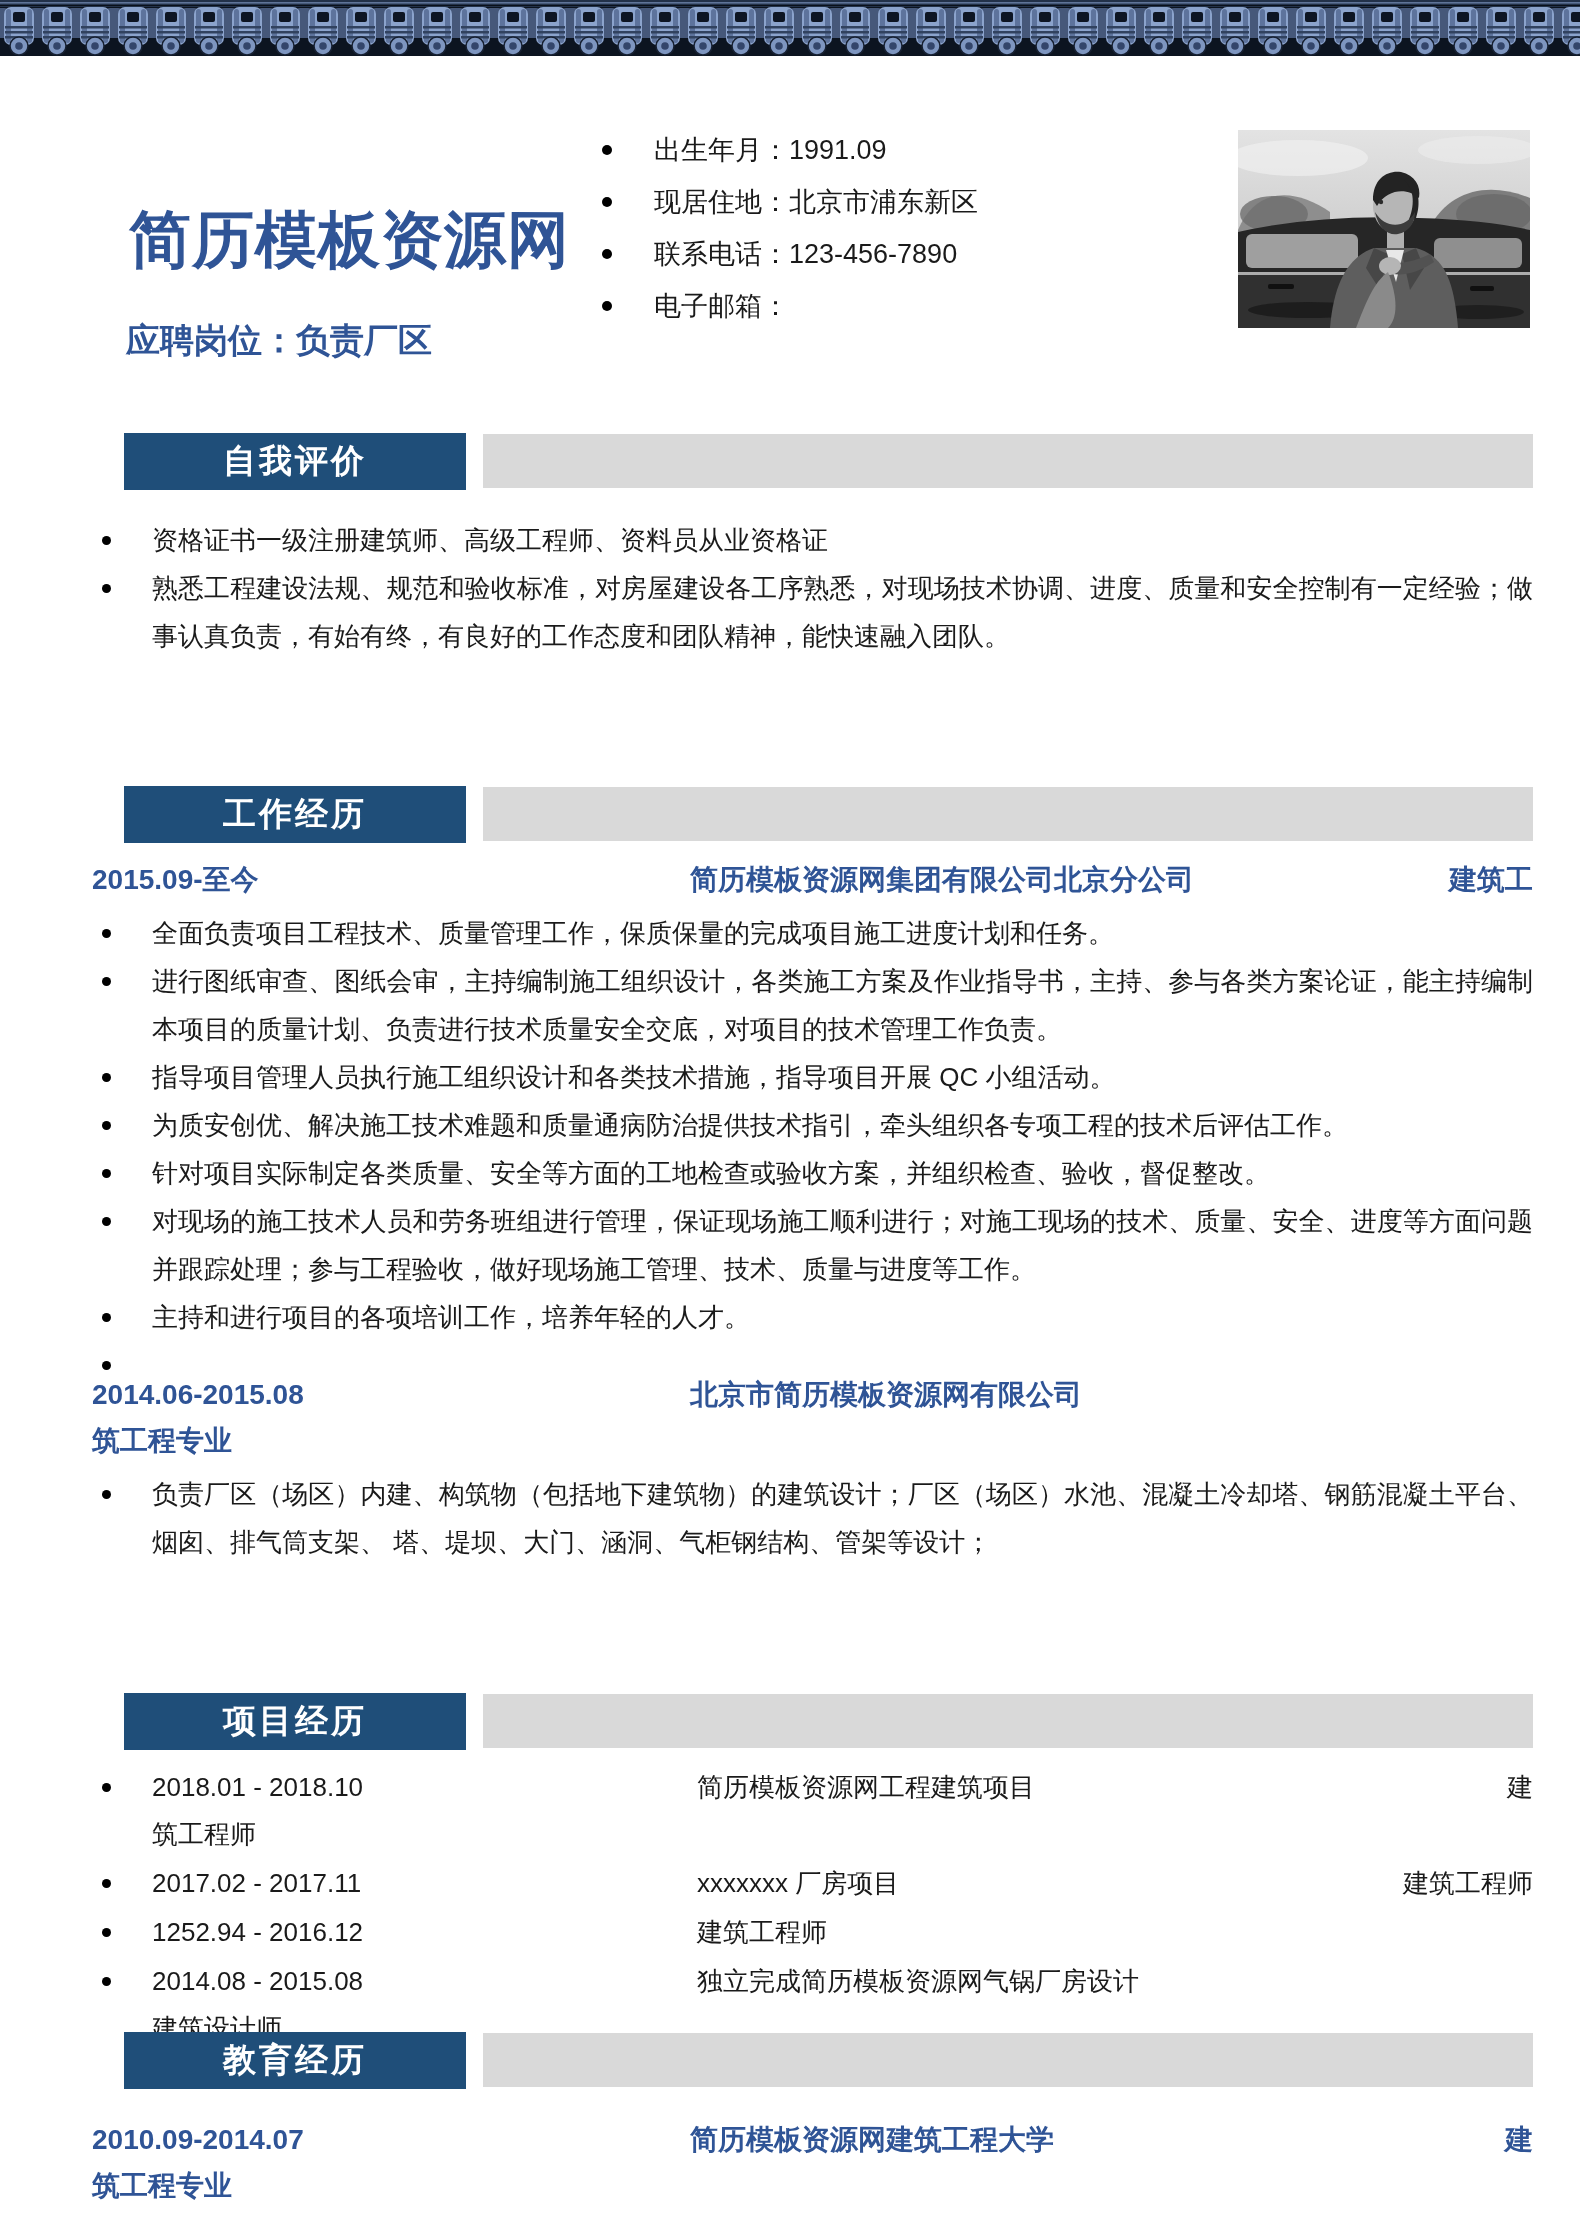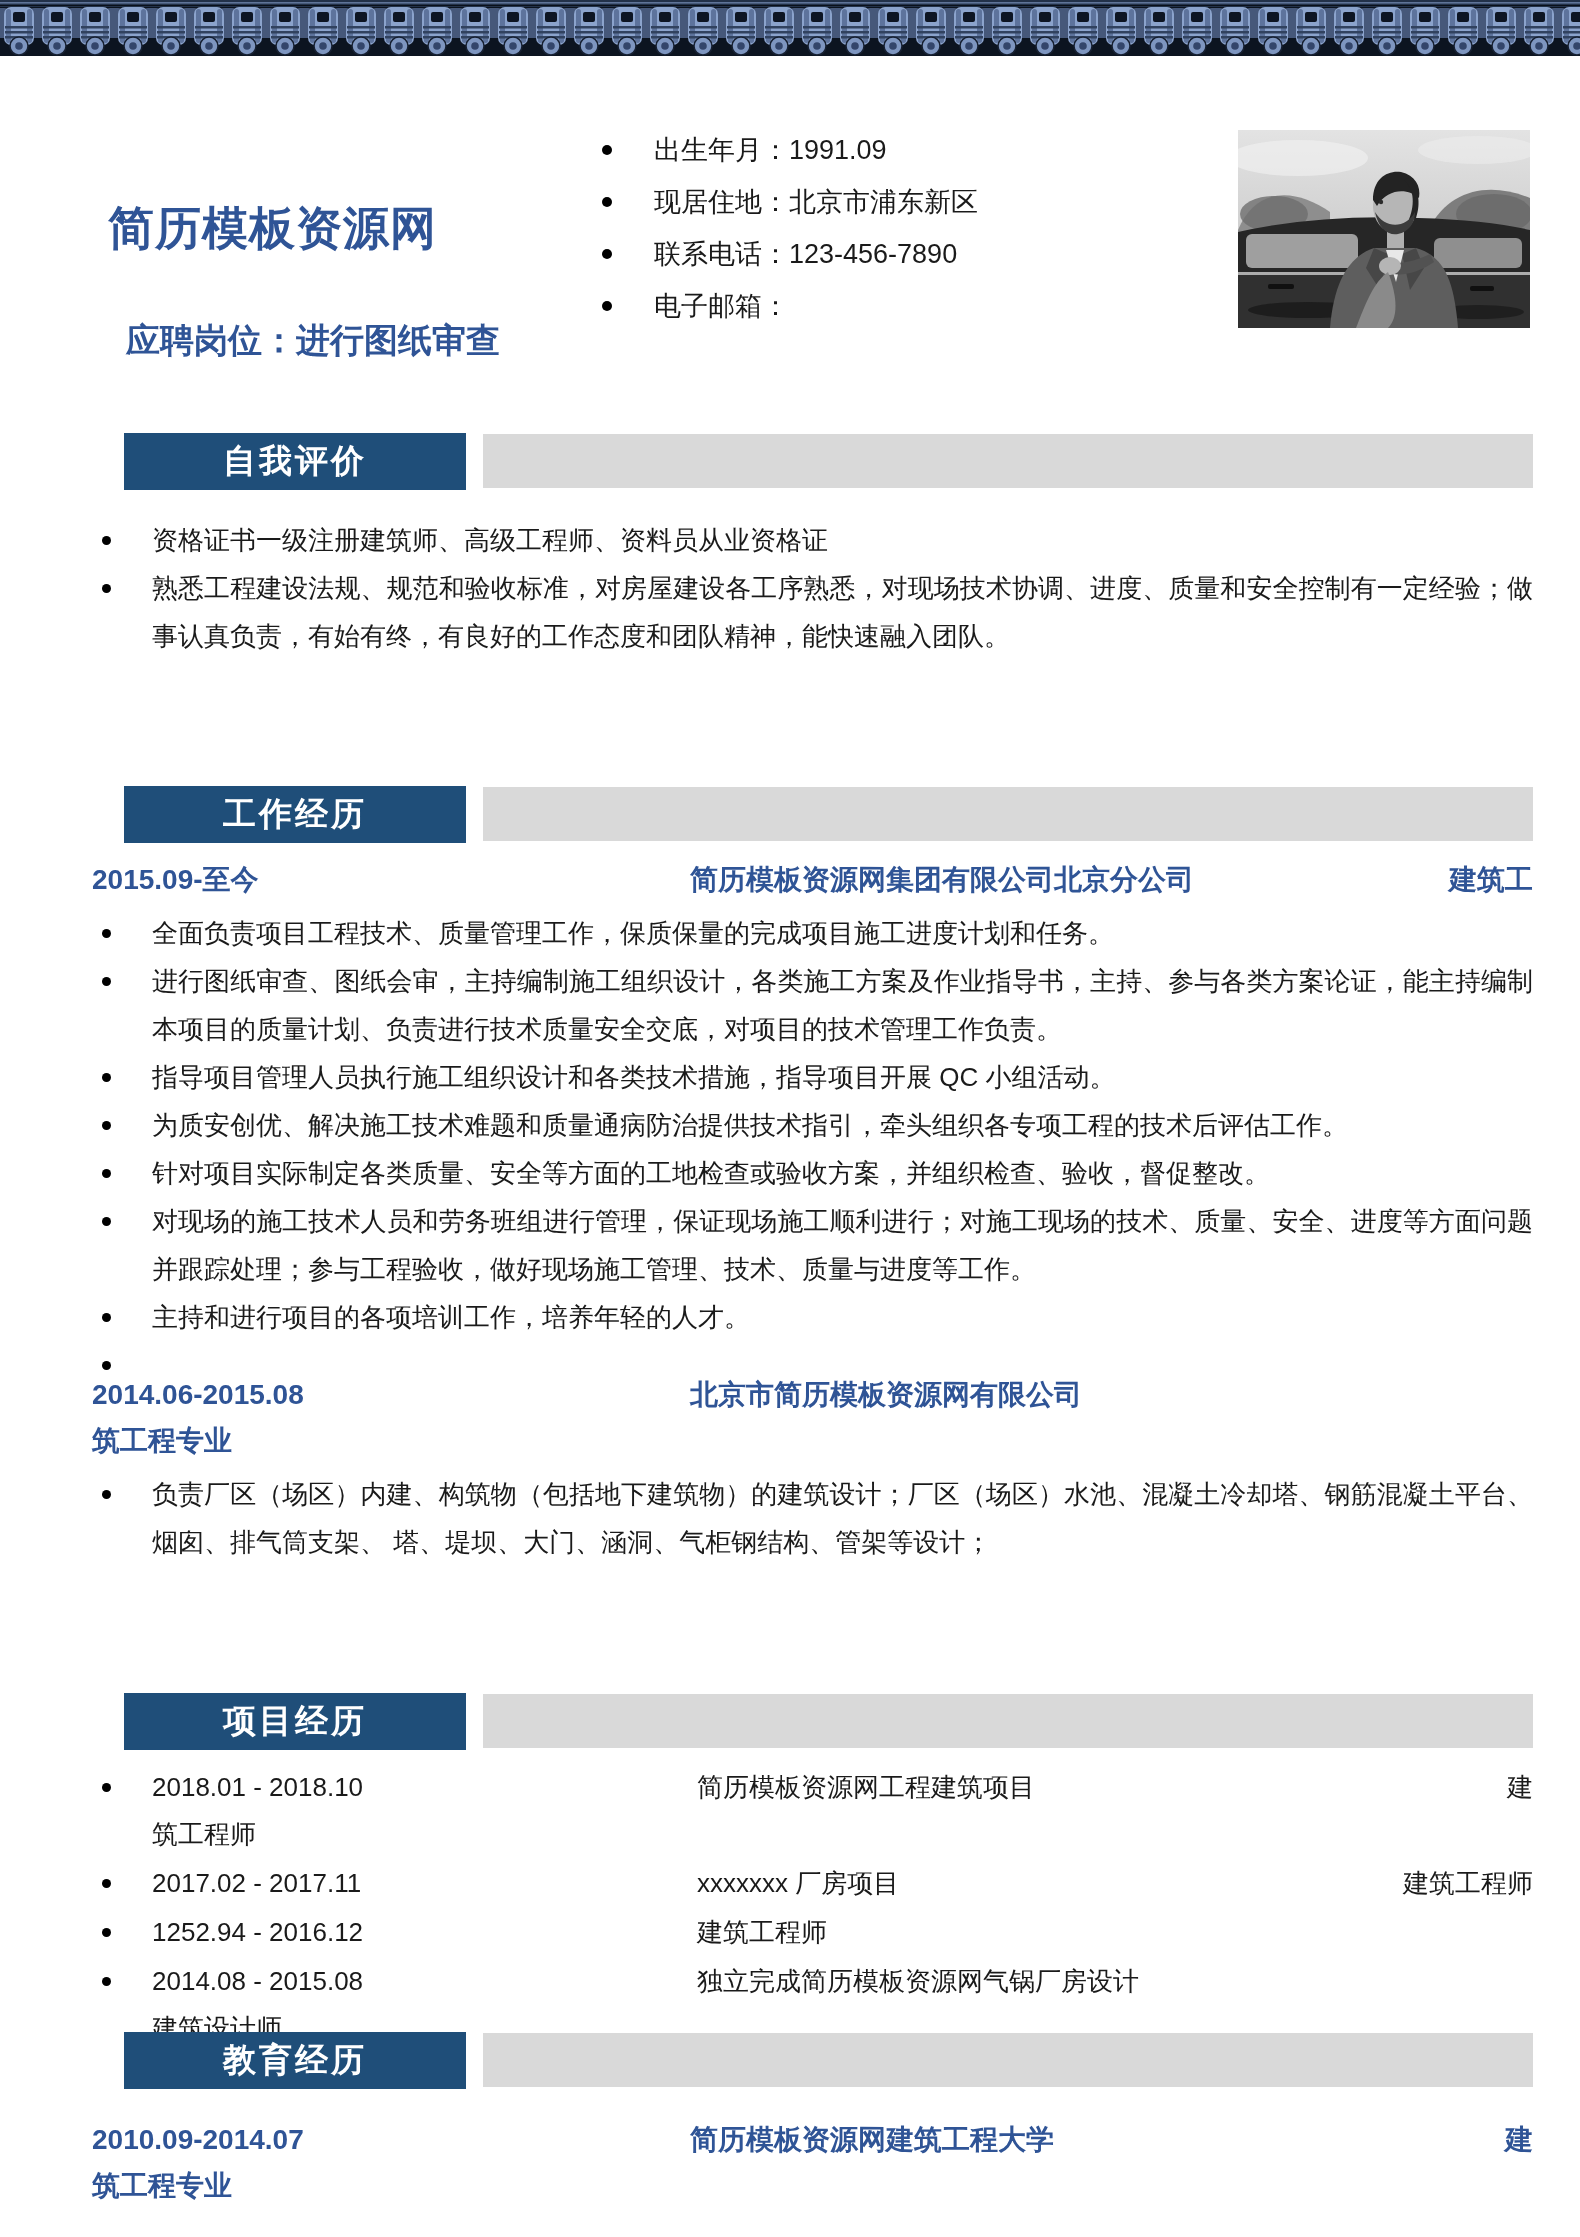--- a/index.html
+++ b/index.html
@@ -4,21 +4,21 @@
 <style>
   html,body{margin:0;padding:0;background:#fff;}
   body{font-family:"Liberation Sans","DejaVu Sans",sans-serif;color:#1a1a1a;}
   .page{position:relative;width:1580px;height:2237px;margin:0 auto;background:#fff;overflow:hidden;}
 
   
   .tile-border{position:absolute;top:0;left:0;width:1580px;height:56px;display:block;}
 
   
   .header{position:absolute;top:56px;left:0;width:1580px;height:377px;}
-  .page-title{position:absolute;left:108px;top:142px;font-size:46px;font-weight:800;color:var(--accent);letter-spacing:1px;white-space:nowrap;}
+  .page-title{position:absolute;left:129px;top:142px;font-size:62px;font-weight:800;color:var(--accent);letter-spacing:1px;white-space:nowrap;}
   .page-subtitle{position:absolute;left:126px;top:262px;font-size:34px;font-weight:800;color:var(--accent);white-space:nowrap;}
   .contacts{position:absolute;left:602px;top:68px;list-style:none;margin:0;padding:0;}
   .contact-row{display:flex;align-items:center;height:52px;font-size:27px;}
   .c-dot{width:10px;height:10px;border-radius:50%;background:#000;margin-right:42px;flex:0 0 10px;}
   .photo{position:absolute;left:1238px;top:74px;width:292px;height:198px;}
 
   
   .section{position:absolute;left:0;width:1580px;}
   .sec-head{display:flex;height:57px;padding-left:92px;padding-right:47px;}
   .sec-box{width:342px;background:var(--boxblue);color:#fff;display:flex;align-items:center;justify-content:center;font-size:33px;font-weight:800;letter-spacing:3px;margin-left:32px;}
@@ -74,21 +74,21 @@
         <rect x="5" y="36" width="28" height="2.5" fill="#31425f"></rect>
         <circle cx="19" cy="46" r="9" fill="#7e96c0" stroke="#162032" stroke-width="1.5"></circle>
         <circle cx="19" cy="46" r="3.8" fill="#33456a"></circle>
       </pattern>
     </defs>
     <rect width="1580" height="56" fill="url(#tp)"></rect>
   </svg>
 
   <div class="header">
     <div class="page-title">简历模板资源网</div>
-    <div class="page-subtitle">应聘岗位：进行图纸审查</div>
+    <div class="page-subtitle">应聘岗位：负责厂区</div>
 
     <ul class="contacts">
 
         <li class="contact-row">
           <span class="c-dot"></span>
           <span>出生年月：</span>
           <span>1991.09</span>
         </li>
 
         <li class="contact-row">

